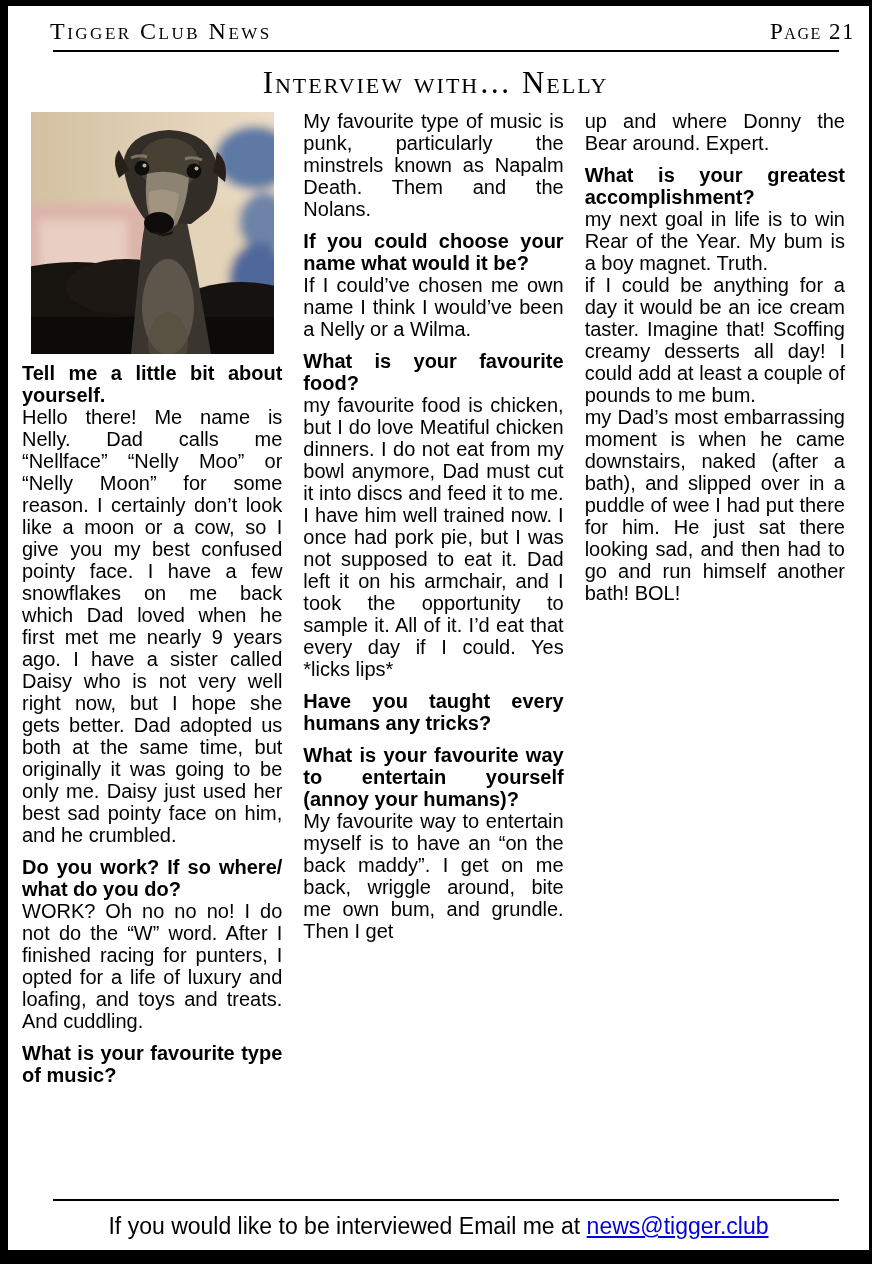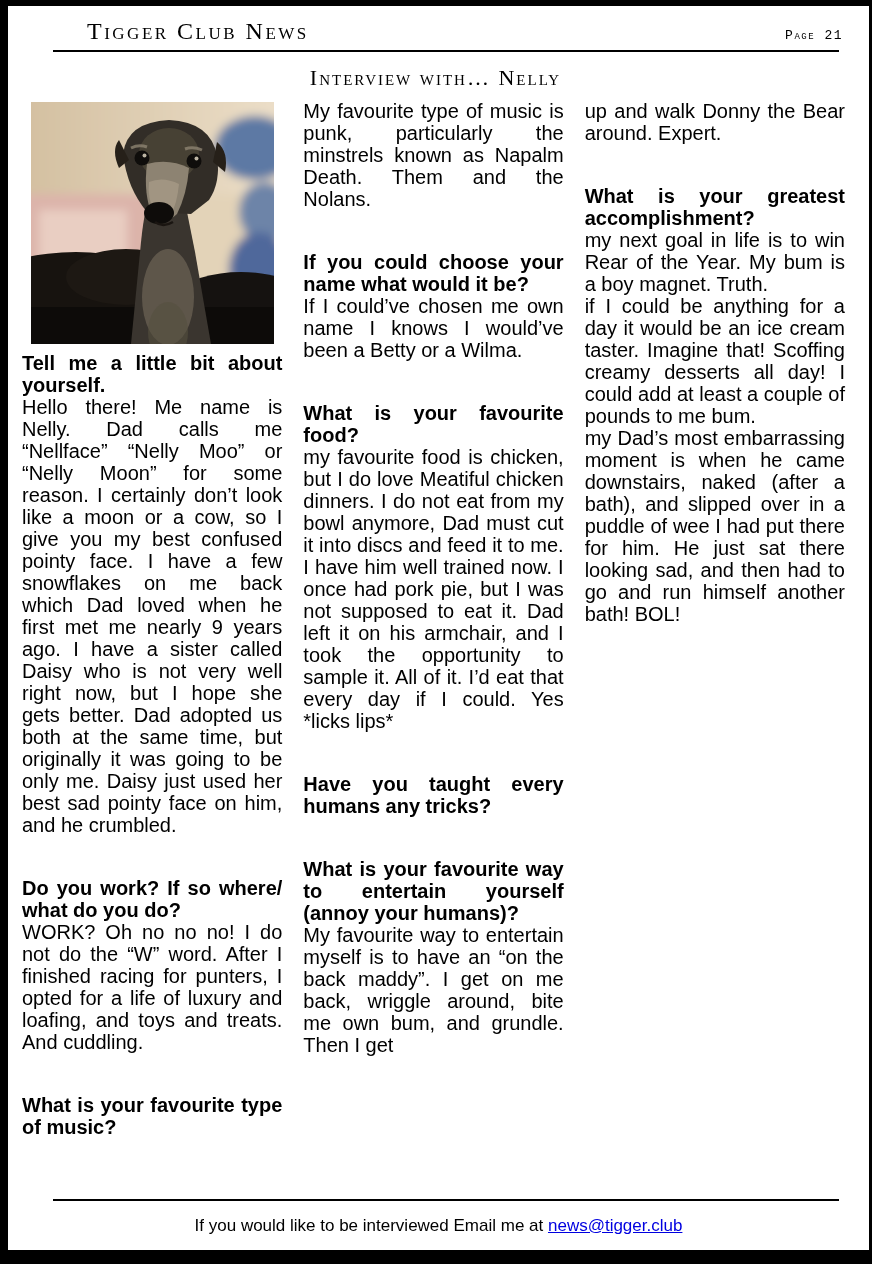--- a/index.html
+++ b/index.html
@@ -13,72 +13,71 @@
     border-width: 6px 3px 14px 8px;
     overflow: hidden;
     font-family: "Liberation Sans", sans-serif;
     color: #000;
   }
   
   .header {
     display: flex;
     justify-content: space-between;
     align-items: baseline;
-    padding: 12px 26px 0 42px;
+    padding: 12px 14px 0 42px;
     font-family: "Liberation Serif", serif;
     font-variant: small-caps;
-    margin-left: 37px;
   }
   .masthead { font-size: 24px; letter-spacing: 2.5px; }
-  .pageno   { font-size: 13px; letter-spacing: 1.5px; font-family: Liberation Mono, monospace; }
+  .pageno   { font-size: 23px; letter-spacing: 1.5px; }
   .rule { border-top: 2px solid #000; height: 0; }
   .header-rule { margin: 5px 30px 0 45px; }
   .title {
     text-align: center;
     font-family: "Liberation Serif", serif;
     font-variant: small-caps;
     font-weight: normal;
-    font-size: 22px;
+    font-size: 31px;
     letter-spacing: 2px;
     margin: 13px 6px 9px 0;
   }
   
   .content {
     display: flex;
     gap: 21px;
     padding: 0 24px 0 14px;
   }
   .col {
     flex: 1 1 0;
     font-size: 20px;
     line-height: 22px;
     text-align: justify;
   }
   .col p { margin: 0; }
-  .col .h { font-weight: bold; margin-top: 41px; }
+  .col .h { font-weight: bold; margin-top: 10px; }
   .col .h.tight { margin-top: 8px; }
   
   .photo {
     width: 243px;
     height: 242px;
     margin: 2px auto 4px auto;
     overflow: hidden;
     background: #d8c5a8;
   }
   .photo svg { display: block; }
   
   .footer {
     position: absolute;
     left: 0; right: 0;
     bottom: 8px;
   }
   .footer-rule { margin: 0 30px 9px 45px; }
   .footer-text {
     text-align: center;
-    font-size: 17px;
+    font-size: 23px;
     line-height: 32px;
     margin: 0;
   }
   .email-link {
     color: #0000e0;
     text-decoration: underline;
     cursor: pointer;
   }
 </style>
 </head>
@@ -150,30 +149,30 @@
       <p class="h tight">Tell me a little bit about yourself.</p>
       <p class="b">Hello there! Me name is Nelly. Dad calls me “Nellface” “Nelly Moo” or “Nelly Moon” for some reason. I certainly don’t look like a moon or a cow, so I give you my best confused pointy face. I have a few snowflakes on me back which Dad loved when he first met me nearly 9 years ago. I have a sister called Daisy who is not very well right now, but I hope she gets better. Dad adopted us both at the same time, but originally it was going to be only me. Daisy just used her best sad pointy face on him, and he crumbled.</p>
       <p class="h">Do you work? If so where/ what do you do?</p>
       <p class="b">WORK? Oh no no no! I do not do the “W” word. After I finished racing for punters, I opted for a life of luxury and loafing, and toys and treats. And cuddling.</p>
       <p class="h">What is your favourite type of music?</p>
     </div>
 
     <div class="col">
       <p class="b">My favourite type of music is punk, particularly the minstrels known as Napalm Death. Them and the Nolans.</p>
       <p class="h">If you could choose your name what would it be?</p>
-      <p class="b">If I could’ve chosen me own name I knows I would’ve been a Betty or a Wilma.</p>
+      <p class="b">If I could’ve chosen me own name I think I would’ve been a Nelly or a Wilma.</p>
       <p class="h">What is your favourite food?</p>
       <p class="b">my favourite food is chicken, but I do love Meatiful chicken dinners. I do not eat from my bowl anymore, Dad must cut it into discs and feed it to me. I have him well trained now. I once had pork pie, but I was not supposed to eat it. Dad left it on his armchair, and I took the opportunity to sample it. All of it. I’d eat that every day if I could. Yes *licks lips*</p>
       <p class="h">Have you taught every humans any tricks?</p>
       <p class="h">What is your favourite way to entertain yourself (annoy your humans)?</p>
       <p class="b">My favourite way to entertain myself is to have an “on the back maddy”. I get on me back, wriggle around, bite me own bum, and grundle. Then I get</p>
     </div>
 
     <div class="col">
-      <p class="b">up and walk Donny the Bear around. Expert.</p>
+      <p class="b">up and where Donny the Bear around. Expert.</p>
       <p class="h">What is your greatest accomplishment?</p>
       <p class="b">my next goal in life is to win Rear of the Year. My bum is a boy magnet. Truth.</p>
       <p class="b">if I could be anything for a day it would be an ice cream taster. Imagine that! Scoffing creamy desserts all day! I could add at least a couple of pounds to me bum.</p>
       <p class="b">my Dad’s most embarrassing moment is when he came downstairs, naked (after a bath), and slipped over in a puddle of wee I had put there for him. He just sat there looking sad, and then had to go and run himself another bath! BOL!</p>
     </div>
 
   </div>
 
   <div class="footer">
     <div class="rule footer-rule"></div>

